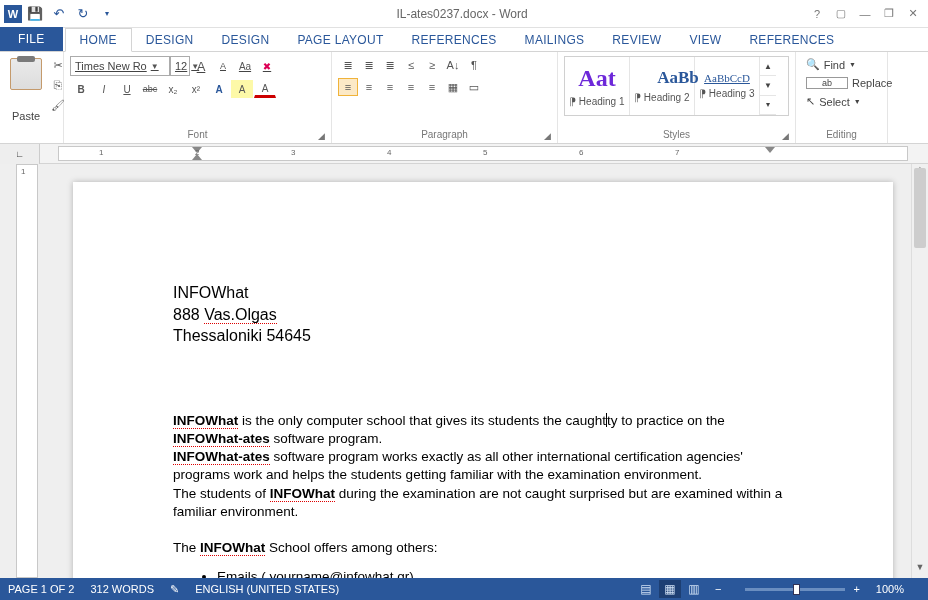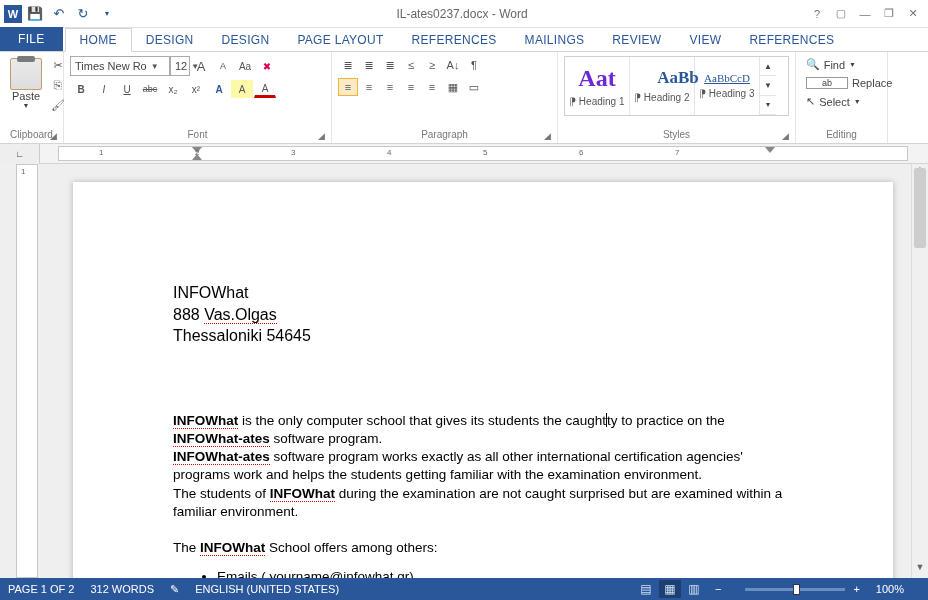--- a/index.html
+++ b/index.html
@@ -11,26 +11,26 @@
 .winctrl { display:flex; gap:2px; }
 .winctrl .qat-btn { color:#777; font-size:11px; }
 .tabs { height:24px; background:#fff; display:flex; align-items:end; padding-left:0; border-bottom:1px solid #d4d4d4; }
 .tab { padding:4px 14px 4px; font-size:12px; color:#2a579a; cursor:pointer; letter-spacing:.3px; }
 .tab.file { background:#2a579a; color:#fff; padding:5px 18px; margin-right:2px; }
 .tab.active { border:1px solid #d4d4d4; border-bottom:1px solid #fff; background:#fff; color:#2a579a; position:relative; top:1px; }
 .ribbon { height:92px; background:#fff; border-bottom:1px solid #d4d4d4; display:flex; }
 .group { border-right:1px solid #e5e5e5; padding:4px 6px 2px; display:flex; flex-direction:column; justify-content:space-between; }
 .group-label { font-size:10px; color:#777; text-align:center; padding:1px 0; position:relative; }
 .group-label .dlaunch { position:absolute; right:0; bottom:0; font-size:9px; color:#777; cursor:pointer; }
-.paste-big { display:flex; flex-direction:column; align-items:center; cursor:pointer; padding:2px 4px; }
+.paste-big { display:flex; flex-direction:column; align-items:center; cursor:pointer; padding:2px 4px;gap:20px; }
 .paste-icon { width:32px; height:32px; background:linear-gradient(#eaeaea,#ddd); border:1px solid #c49a6c; border-radius:2px; position:relative; }
 .paste-icon:before { content:""; position:absolute; top:-3px; left:6px; width:18px; height:6px; background:#7a7a7a; border-radius:2px; }
 .clip-side { display:flex; flex-direction:column; gap:2px; margin-left:2px; }
 .rbtn { width:20px; height:18px; display:flex; align-items:center; justify-content:center; font-size:11px; color:#555; cursor:pointer; border:1px solid transparent; }
-.font-top { display:flex; gap:0; align-items:center; }
+.font-top { display:flex; gap:0; align-items:center;text-decoration:underline; }
 .combo { height:20px; border:1px solid #ababab; background:#fff; display:flex; align-items:center; padding:0 4px; font-size:11px; cursor:pointer; }
 .combo .dd { margin-left:4px; font-size:8px; color:#555; }
 .font-bottom { display:flex; gap:1px; margin-top:4px; }
 .rbtn.small { font-size:10px; width:22px; }
 .rbtn.hl { background:#fdf9a8; }
 .para-row { display:flex; gap:1px; }
 .rbtn.active { border:1px solid #f0b33a; background:#fce9c6; }
 .styles-gallery { display:flex; border:1px solid #d0d0d0; height:60px; }
 .style-item { width:65px; border-right:1px solid #e5e5e5; display:flex; flex-direction:column; align-items:center; justify-content:center; cursor:pointer; }
 .style-preview { font-family:"Times New Roman",serif; }

